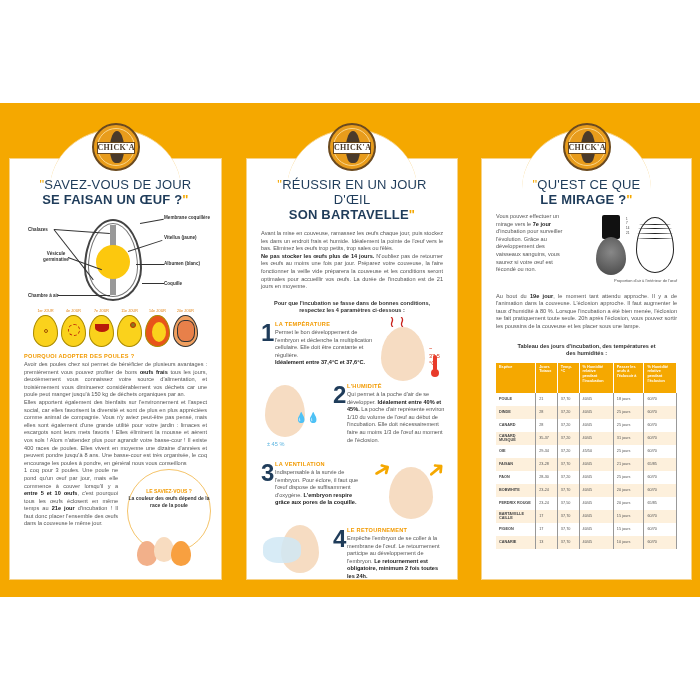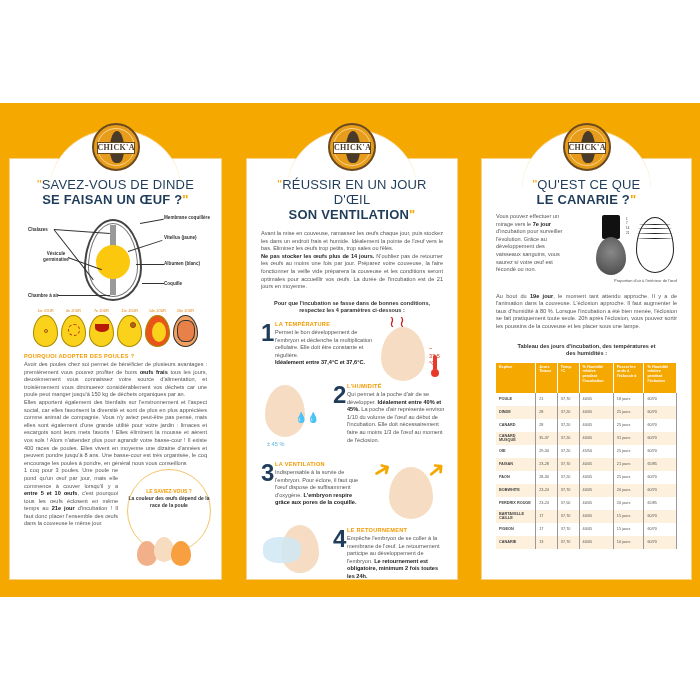--- a/index.html
+++ b/index.html
@@ -52,21 +52,21 @@
 
 <div class="panel" style="left:9px; width:213px;">
   <div class="arch"></div>
   <div class="logo">
     <div class="ring"></div>
       <div class="hen"></div>
     <div class="banner">CHICK'A</div>
   </div>
   <div class="content">
     <h1>
-      <span class="q">"</span><span>SAVEZ-VOUS DE DINDE</span>
+      <span class="q">"</span><span>SAVEZ-VOUS DE JOUR</span>
       <span class="b"><span>SE FAISAN UN ŒUF ?</span><span class="q">"</span></span>
     </h1>
 
     <div class="egg-diagram">
       <div class="egg-outline"></div>
       <div class="egg-inner"></div>
       <div class="chalaza"></div>
       <div class="yolk"></div>
       <div class="lbl" style="left:140px; top:0px; width:50px;">Membrane coquillère</div>
       <div class="lbl" style="left:4px; top:12px;">Chalazes</div>
@@ -148,21 +148,21 @@
 <div class="panel" style="left:246px; width:212px;">
   <div class="arch"></div>
   <div class="logo">
     <div class="ring"></div>
       <div class="hen"></div>
     <div class="banner">CHICK'A</div>
   </div>
   <div class="content">
     <h1>
       <span class="q">"</span><span>RÉUSSIR EN UN JOUR D'ŒIL</span>
-      <span class="b"><span>SON VENTILATION</span><span class="q">"</span></span>
+      <span class="b"><span>SON BARTAVELLE</span><span class="q">"</span></span>
     </h1>
     <p class="small para" style="margin-top:8px;">
       <span>Avant la mise en couveuse, ramassez les œufs chaque jour, puis stockez les dans un endroit frais et humide. Idéalement la pointe de l'œuf vers le bas. Eliminez les œufs trop petits, trop sales ou fêlés.</span><br><b>Ne pas stocker les œufs plus de 14 jours.</b><span> N'oubliez pas de retourner les œufs au moins une fois par jour. Préparez votre couveuse, la faire fonctionner la veille vide préparera la couveuse et les conditions seront optimales pour accueillir vos œufs. La durée de l'incubation est de 21 jours en moyenne.</span>
     </p>
     <p class="small" style="text-align:center; font-weight:bold; color:#333; margin-top:9px; padding:0 10px;">Pour que l'incubation se fasse dans de bonnes conditions, respectez les 4 paramètres ci-dessous :</p>
 
     <div style="position:relative; height:300px;">
 
       <div class="num" style="left:0; top:6px;">1</div>
       <div class="step-txt" style="left:14px; top:6px; width:100px;">
@@ -208,21 +208,21 @@
 <div class="panel" style="left:481px; width:211px;">
   <div class="arch"></div>
   <div class="logo">
     <div class="ring"></div>
       <div class="hen"></div>
     <div class="banner">CHICK'A</div>
   </div>
   <div class="content">
     <h1>
       <span class="q">"</span><span>QU'EST CE QUE</span>
-      <span class="b"><span>LE CANARIE ?</span><span class="q">"</span></span>
+      <span class="b"><span>LE MIRAGE ?</span><span class="q">"</span></span>
     </h1>
 
     <div style="position:relative; height:62px; margin-top:6px;">
       <p class="small" style="width:74px;">
         <span>Vous pouvez effectuer un mirage vers le </span><b>7e jour</b><span> d'incubation pour surveiller l'évolution. Grâce au développement des vaisseaux sanguins, vous saurez si votre œuf est fécondé ou non.</span>
       </p>
       <div style="position:absolute; left:106px; top:2px; width:18px; height:24px; background:#111; border-radius:2px;"></div>
       <div style="position:absolute; left:100px; top:24px; width:30px; height:38px; border-radius:50% 50% 50% 50% / 58% 58% 42% 42%; background:radial-gradient(circle at 50% 40%, #888, #444);"></div>
       <div style="position:absolute; left:140px; top:4px; width:38px; height:56px; border:1px solid #222; border-radius:50% 50% 50% 50% / 58% 58% 42% 42%;">
         <div style="position:absolute; left:2px; right:2px; top:6px; border-top:1px solid #222; border-radius:50%;"></div>

